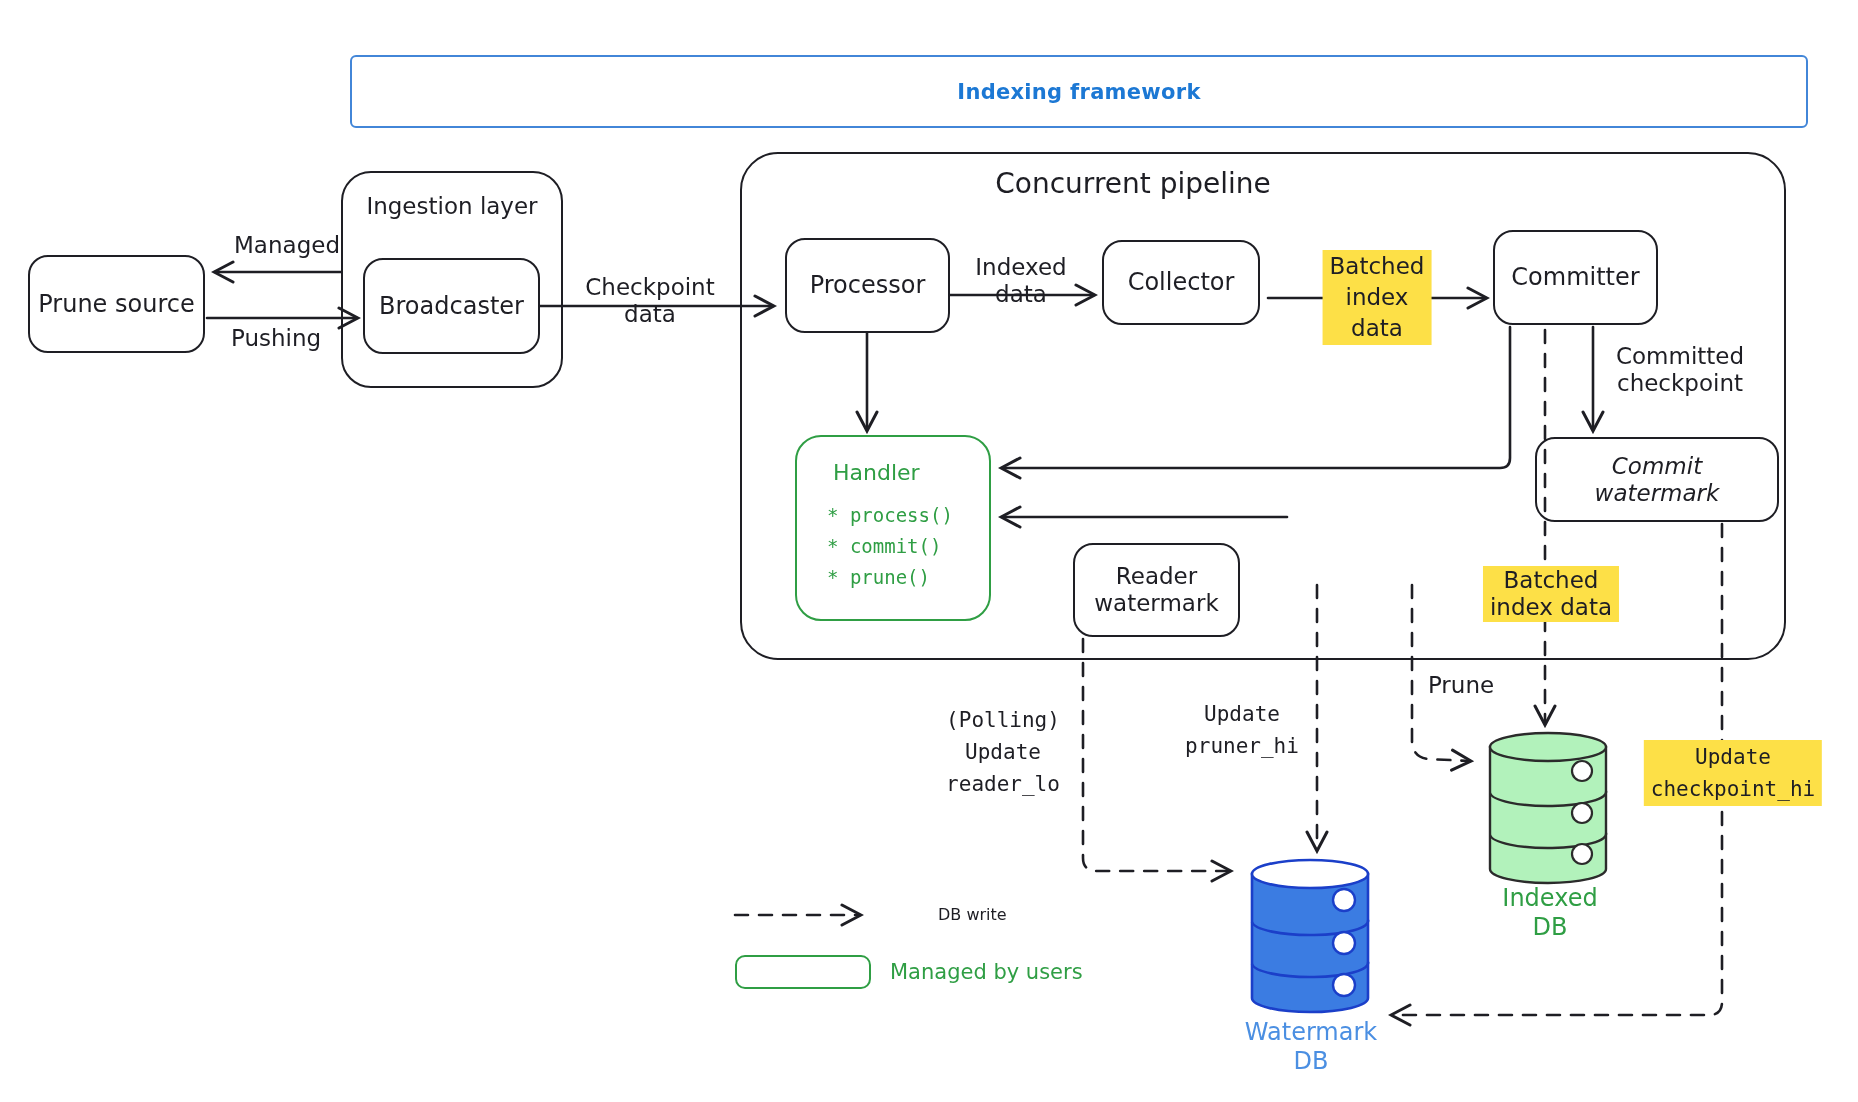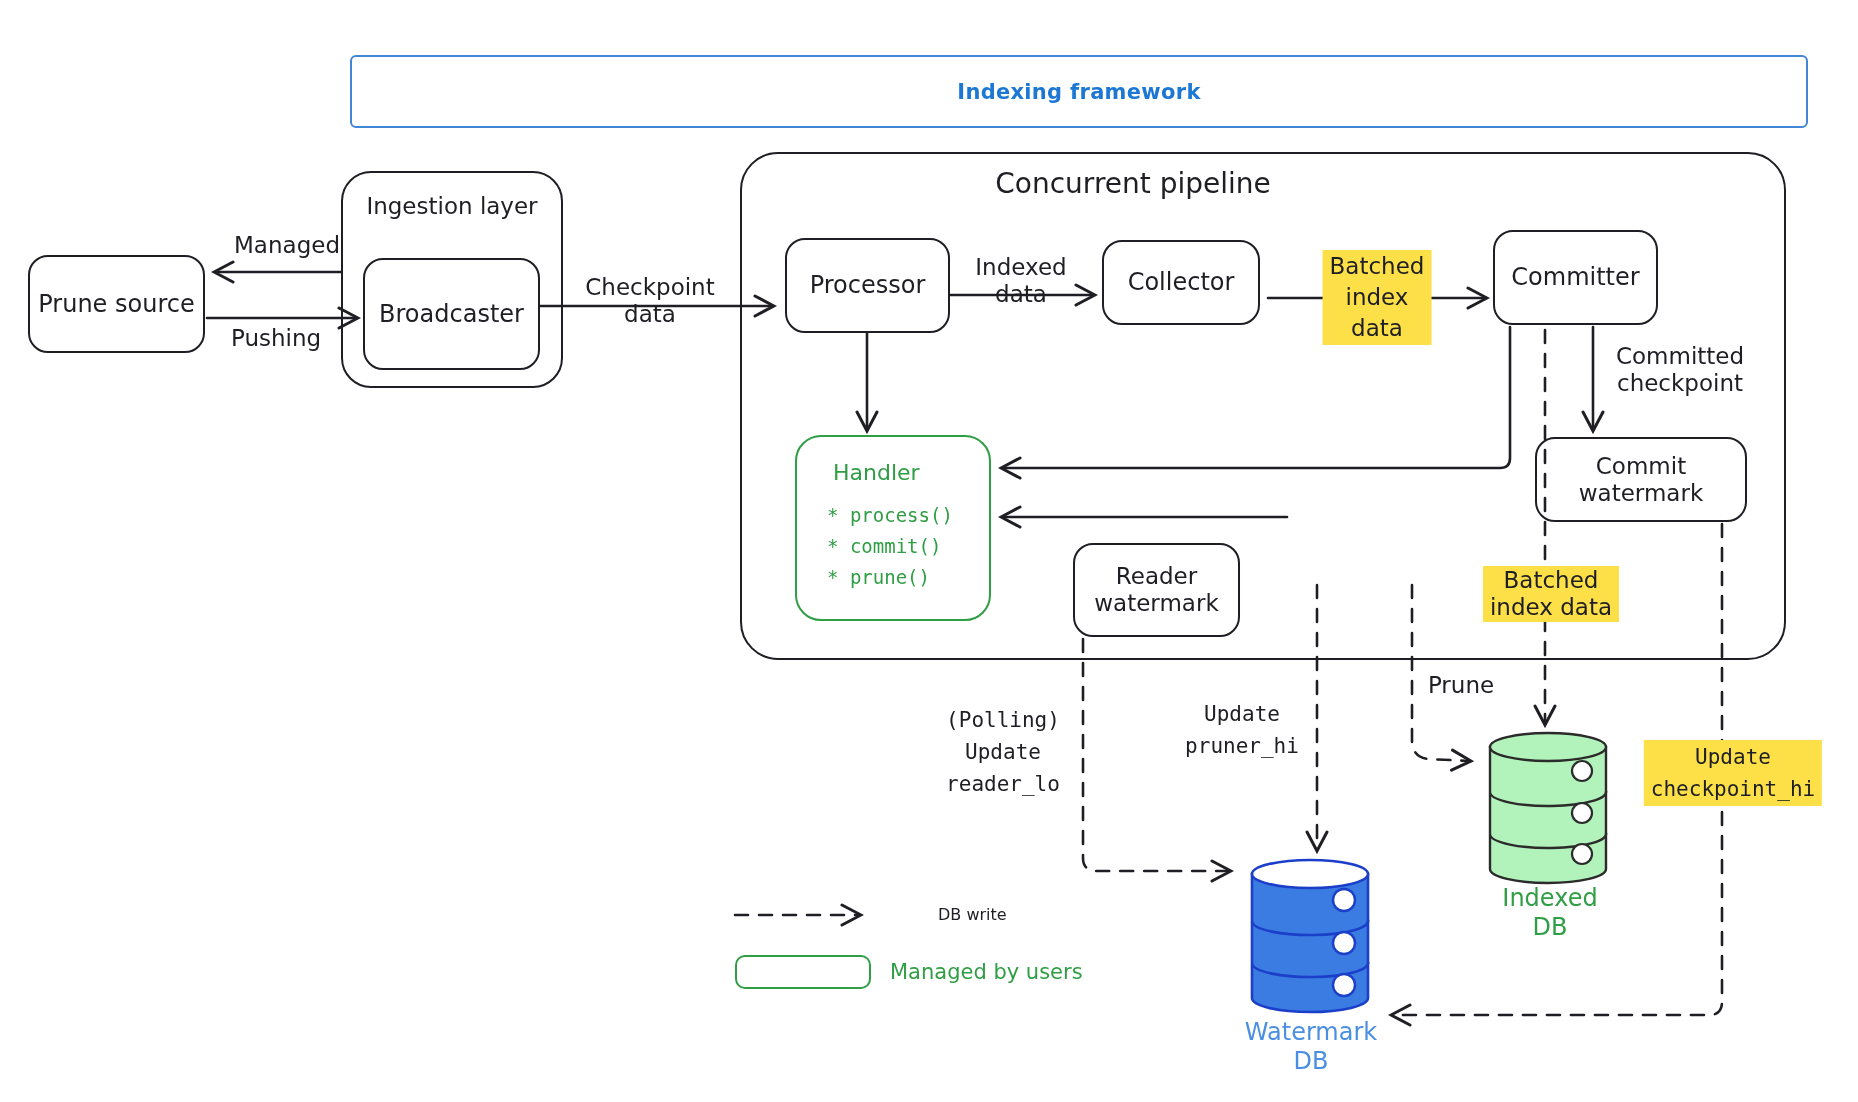--- a/index.html
+++ b/index.html
@@ -63,21 +63,21 @@
     <span class="t">Indexing framework</span>
   </div>
 
   <div class="box" style="left:28px;top:255px;width:177px;height:98px;">
     <span>Prune source</span>
   </div>
 
   <div class="box container-box" style="left:341px;top:171px;width:222px;height:217px;border-radius:30px;"></div>
   <div class="lbl" style="left:452px;top:193px;font-size:23px;">Ingestion layer</div>
 
-  <div class="box" style="left:363px;top:258px;width:177px;height:112px;">
+  <div class="box" style="left:363px;top:258px;width:177px;height:96px;">
     <span>Broadcaster</span>
   </div>
 
   <div class="box container-box" style="left:740px;top:152px;width:1046px;height:508px;border-radius:38px;"></div>
   <div class="lbl title-lbl" style="left:1133px;top:170px;">Concurrent pipeline</div>
 
   <div class="box" style="left:785px;top:238px;width:165px;height:95px;">
     <span>Processor</span>
   </div>
 
@@ -95,21 +95,21 @@
   <div class="box" style="left:1493px;top:230px;width:165px;height:95px;">
     <span>Committer</span>
   </div>
 
 
   <div class="box" style="left:1045px;top:543px;width:167px;height:94px;font-size:23px;white-space:pre-line;margin-left:28px;">
     <span style="white-space:pre-line">Reader
 watermark</span>
   </div>
 
-  <div class="box" style="left:1535px;top:437px;width:212px;height:85px;font-size:23px;">
+  <div class="box" style="left:1535px;top:437px;width:244px;height:85px;font-size:23px;font-style:italic;">
     <span style="white-space:pre-line">Commit
 watermark</span>
   </div>
 
   <div class="lbl" style="left:287px;top:232px;">Managed</div>
   <div class="lbl" style="left:276px;top:325px;">Pushing</div>
   <div class="lbl" style="left:650px;top:274px;">Checkpoint
 data</div>
   <div class="lbl" style="left:1021px;top:254px;">Indexed
 data</div>

